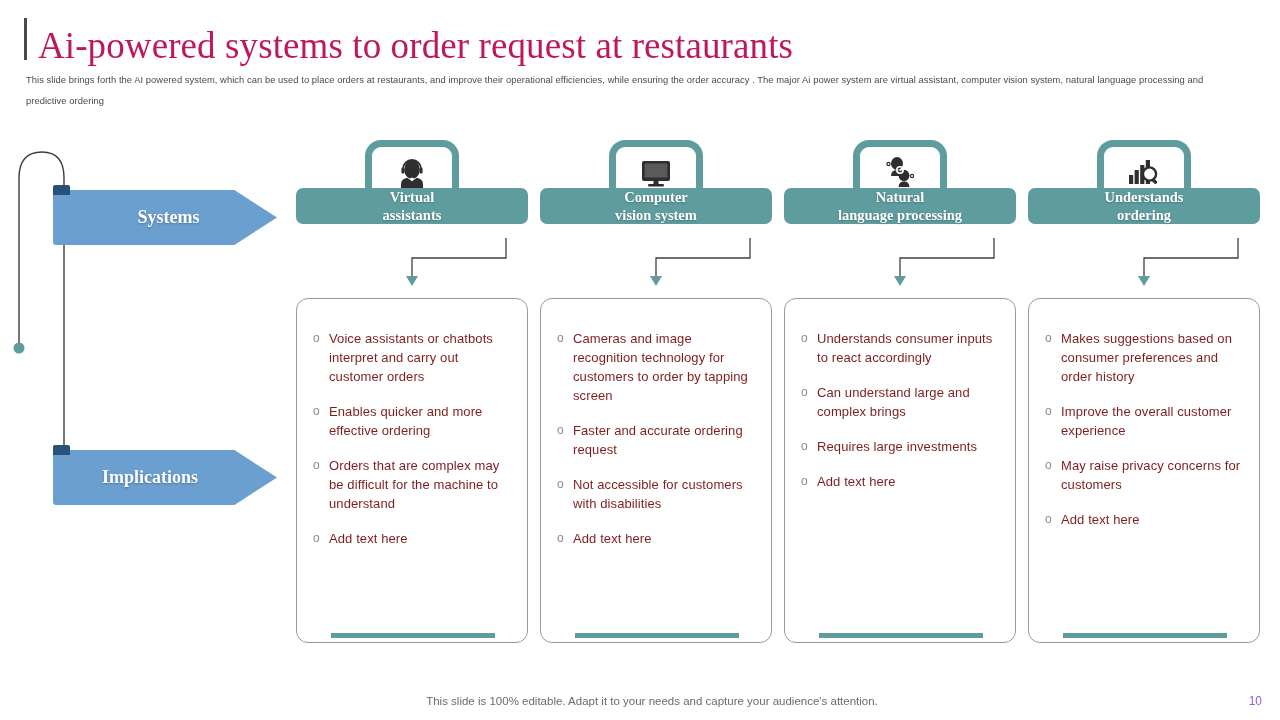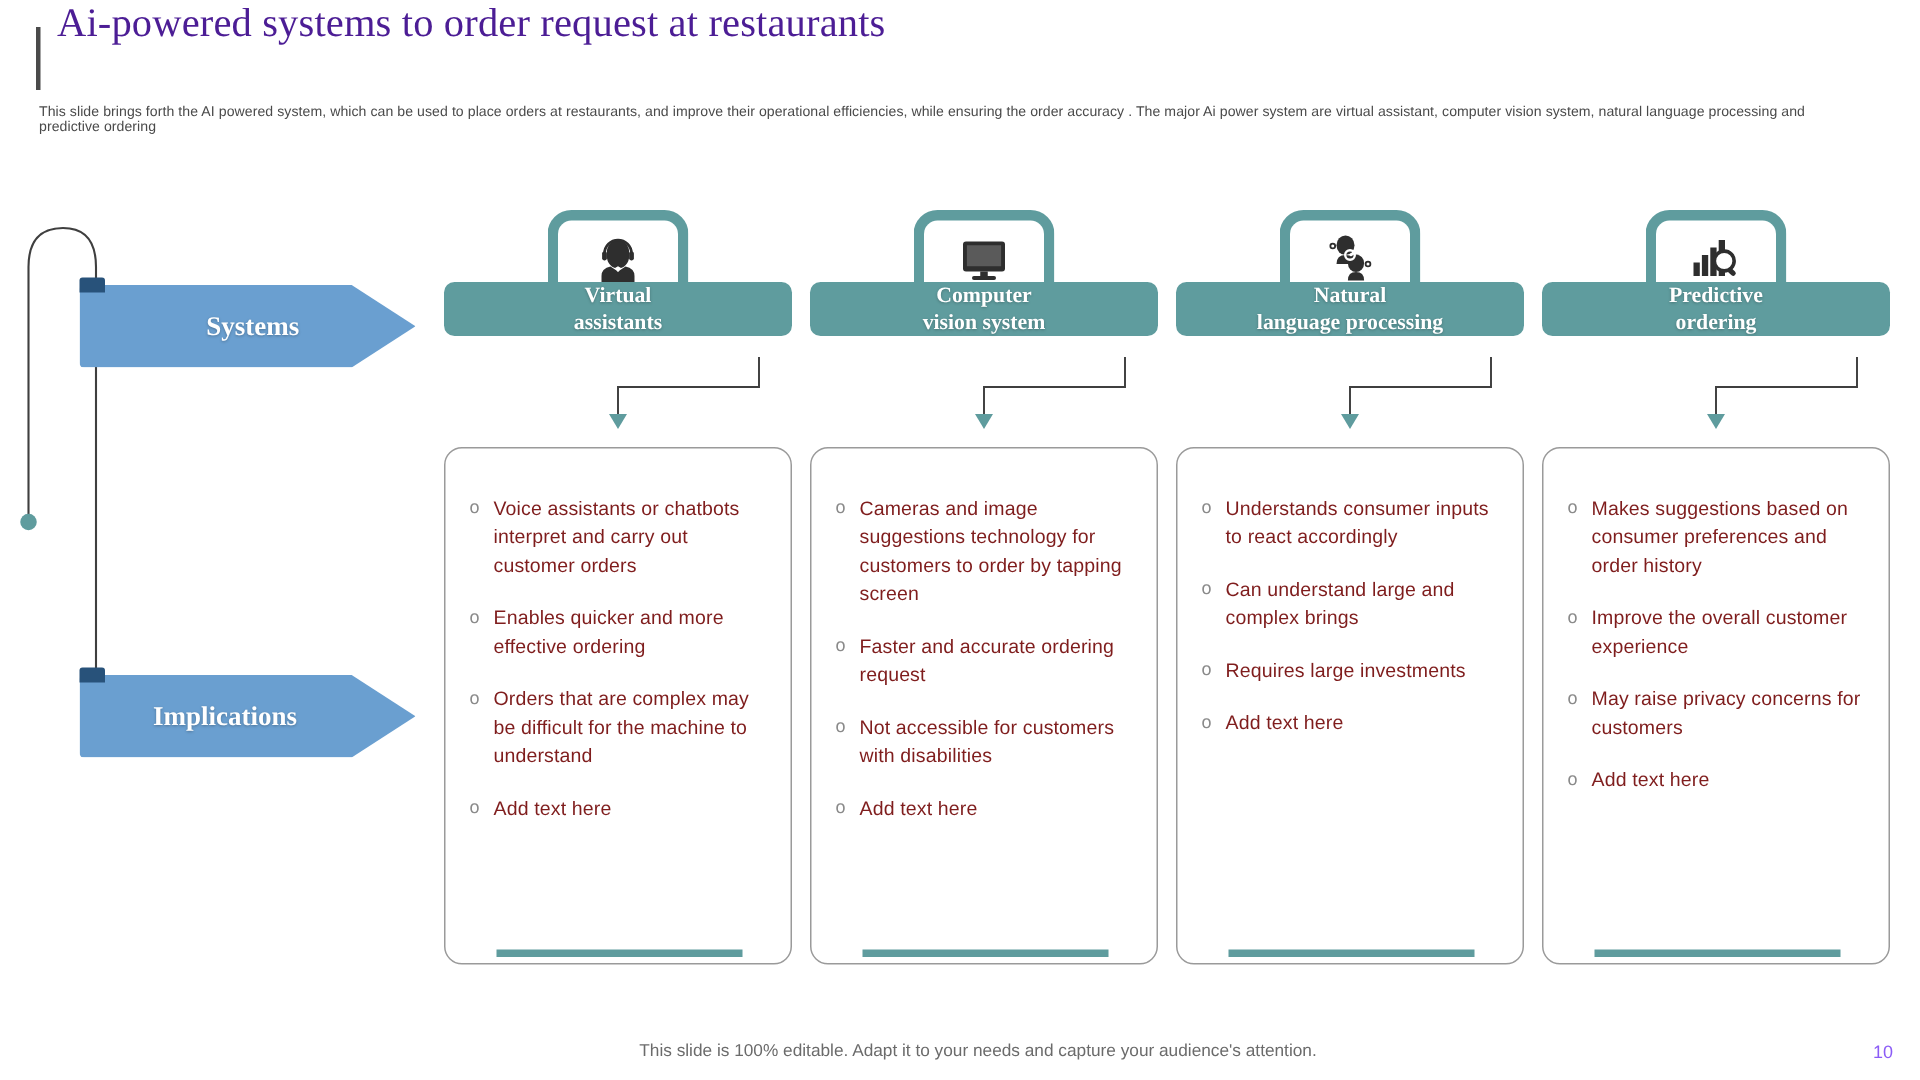--- a/index.html
+++ b/index.html
@@ -5,28 +5,28 @@
   * { margin:0; padding:0; box-sizing:border-box; }
   html,body { width:1280px; height:720px; background:#ffffff; overflow:hidden; }
   body { font-family:"Liberation Sans", sans-serif; color:#404040; position:relative; }
 
   
   #title-rule {
     position:absolute; left:24px; top:18px; width:3px; height:42px;
     background:#4a4a4a;
   }
   #page-title {
-    position:absolute; left:38px; top:0;
+    position:absolute; left:38px; top:24px;
     font-family:"Liberation Serif", serif;
-    font-size:27px; font-weight:400; color:#4c1d95; letter-spacing:.1px;
+    font-size:37px; font-weight:400; color:#be185d; letter-spacing:.1px;
     white-space:nowrap;
   }
   #page-subtitle {
     position:absolute; left:26px; top:69px; width:1200px;
-    font-size:9.4px; line-height:10px; color:#4a4a4a; letter-spacing:.05px;
+    font-size:9.4px; line-height:21px; color:#4a4a4a; letter-spacing:.05px;
   }
 
   
   #rail { position:absolute; left:0; top:130px; width:300px; height:400px; }
 
   
   .side-arrow {
     position:absolute; height:55px; width:224px;
     display:flex; align-items:center; justify-content:center;
   }
@@ -203,21 +203,21 @@
     </div>
   </div>
   <svg class="connector" viewBox="0 0 232 52">
     <path d="M210,0 L210,20 L116,20 L116,38" fill="none" stroke="#3f3f3f" stroke-width="1.3"></path>
     <path d="M110,38 L122,38 L116,48 z" fill="#5f9c9e"></path>
   </svg>
   <div class="card">
     <div class="card-list">
       <div class="bullet">
         <span class="mark">o</span>
-        <span class="txt">Cameras and image suggestions technology for customers to order by tapping screen</span>
+        <span class="txt">Cameras and image recognition technology for customers to order by tapping screen</span>
       </div>
       <div class="bullet">
         <span class="mark">o</span>
         <span class="txt">Faster and accurate ordering request</span>
       </div>
       <div class="bullet">
         <span class="mark">o</span>
         <span class="txt">Not accessible for customers with disabilities</span>
       </div>
       <div class="bullet">
@@ -286,21 +286,21 @@
         <rect x="7.6" y="15" width="4.2" height="14" fill="#2e2e2e"></rect>
         <rect x="13.2" y="10" width="4.2" height="19" fill="#2e2e2e"></rect>
         <rect x="18.8" y="5" width="4.2" height="24" fill="#2e2e2e"></rect>
         <circle cx="22.5" cy="19" r="6.6" fill="#ffffff" stroke="#2e2e2e" stroke-width="2.4"></circle>
         <rect x="26.4" y="23" width="6" height="3.4" rx="1.6" transform="rotate(42 26.4 23)" fill="#2e2e2e"></rect>
       </svg>
     </div>
   </div>
   <div class="head-plate">
     <div class="txt">
-      <span>Predictive</span><br>
+      <span>Understands</span><br>
       <span>ordering</span>
     </div>
   </div>
   <svg class="connector" viewBox="0 0 232 52">
     <path d="M210,0 L210,20 L116,20 L116,38" fill="none" stroke="#3f3f3f" stroke-width="1.3"></path>
     <path d="M110,38 L122,38 L116,48 z" fill="#5f9c9e"></path>
   </svg>
   <div class="card">
     <div class="card-list">
       <div class="bullet">

